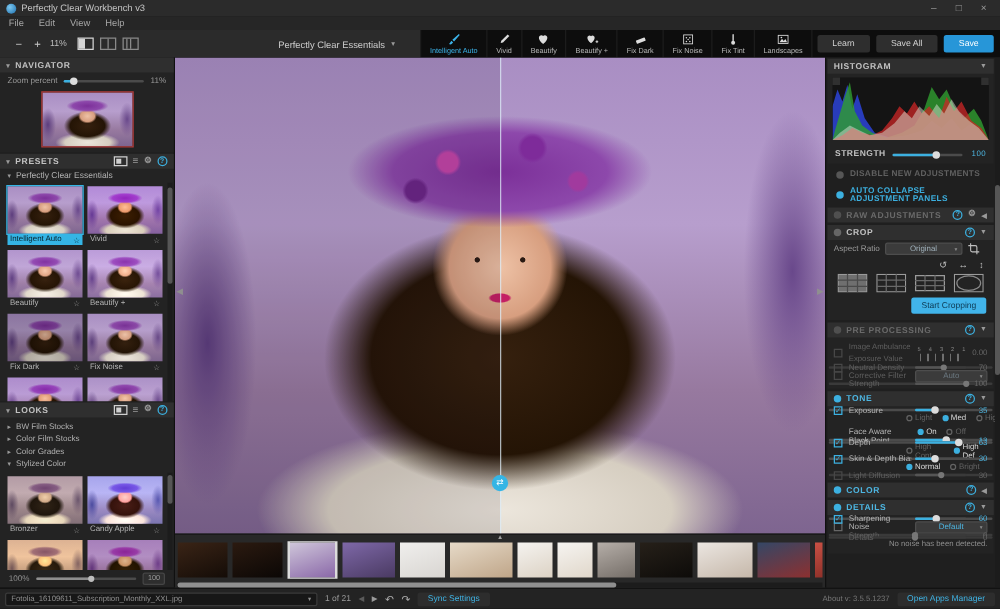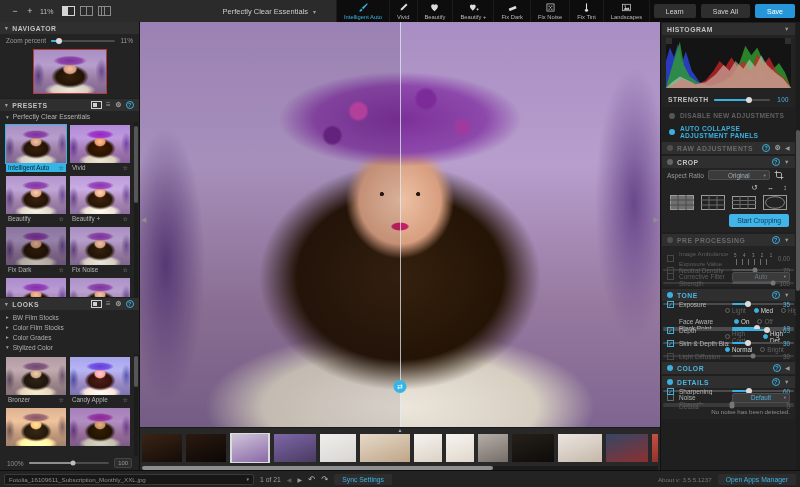--- a/index.html
+++ b/index.html
@@ -188,21 +188,35 @@
 .histbtn{font-size:8.5px;color:#b0b0b0}
 .sbtn{background:#2d2d2d;border-radius:2px;padding:2px 8px;color:#3fb3e4;font-size:6.8px}
 .statusbar .sp{flex:1}
 .about{font-size:6.2px;color:#767676}
 </style>
 </head>
 <body>
 
 <div class="app">
 
-
+  <div class="titlebar">
+    <span class="appicon"></span>
+    <span>Perfectly Clear Workbench v3</span>
+    <span class="sp"></span>
+    <span class="wctl">–</span>
+    <span class="wctl">□</span>
+    <span class="wctl">×</span>
+  </div>
+
+  <div class="menubar">
+      <span class="menu-item">File</span>
+      <span class="menu-item">Edit</span>
+      <span class="menu-item">View</span>
+      <span class="menu-item">Help</span>
+    </div>
 
   <div class="toolbar">
     <div class="tb-left">
       <span class="zbtn">−</span>
       <span class="zbtn">+</span>
       <span class="zlevel">11%</span>
       <span class="viewbtn v1"></span>
       <span class="viewbtn v2"></span>
       <span class="viewbtn v3"></span>
       <span class="pcedd">

